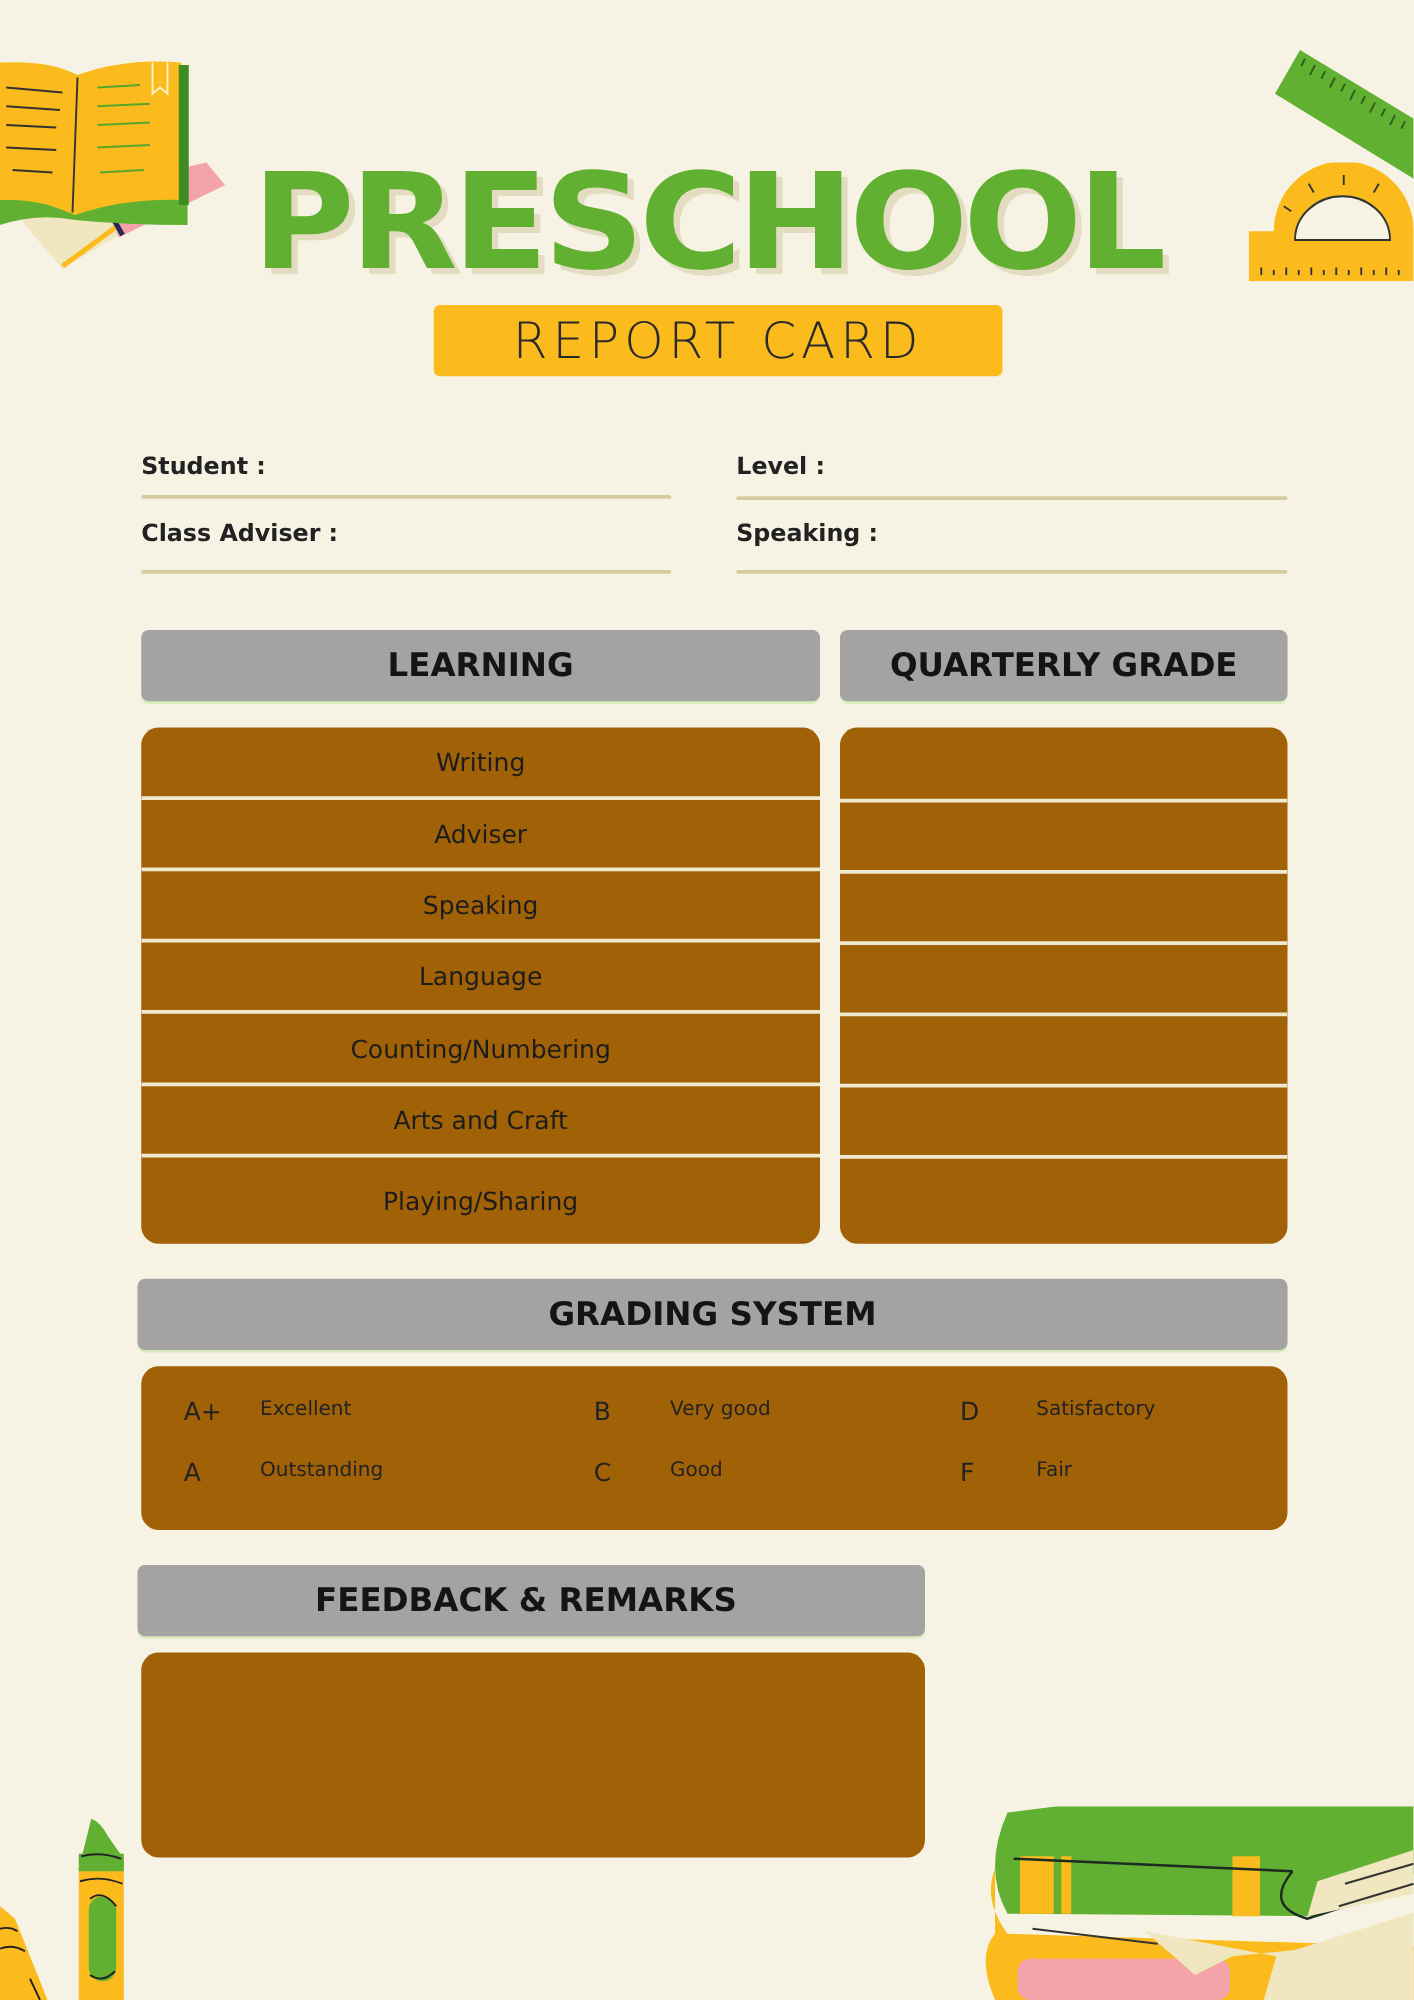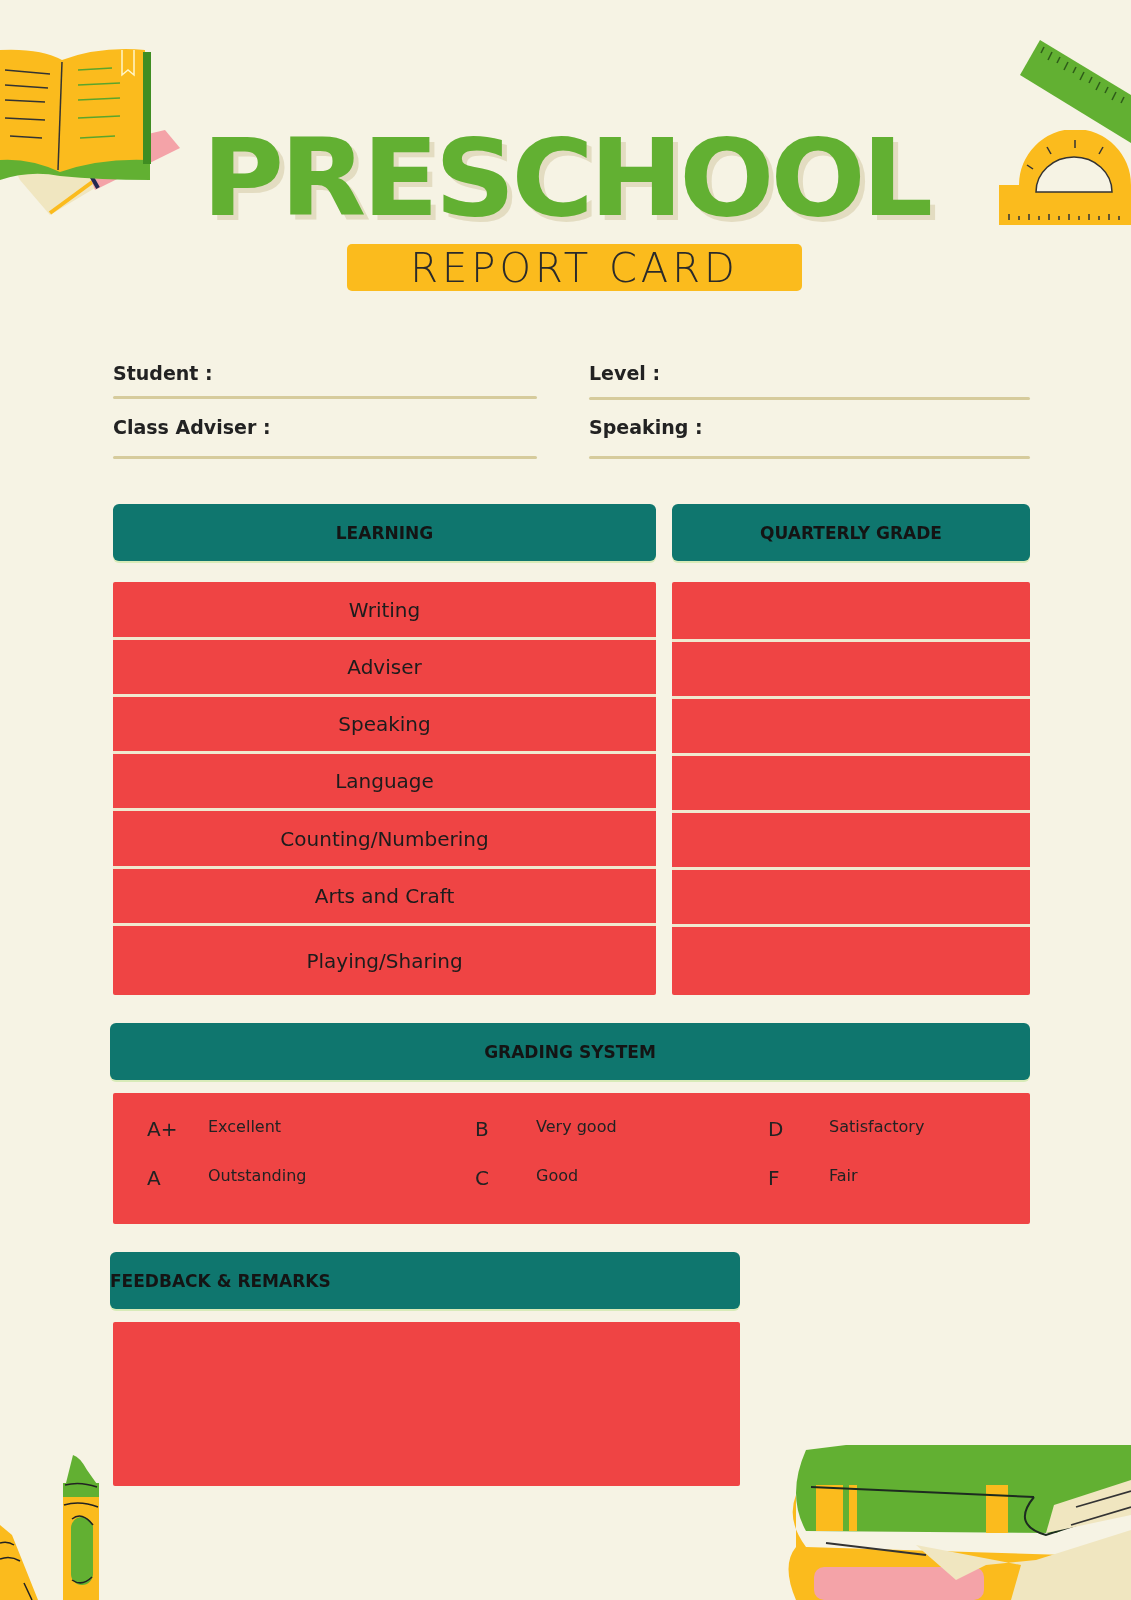--- a/index.html
+++ b/index.html
@@ -12,37 +12,37 @@
   .abs { position:absolute; }
   .title {
     left:0; width:1131px; top:118px; text-align:center;
     font-family:"DejaVu Sans", sans-serif; font-weight:900;
     font-size:112px; letter-spacing:-4px; line-height:120px;
     color:#62b032;
     text-shadow:5px 5px 0 #e3dcc1;
     transform:scaleY(0.95);
   }
   .subtitle {
-    left:347px; top:244px; width:455px; height:47px;
+    left:347px; top:244px; width:455px; height:57px;
     background:#fbbb1d; border-radius:5px;
     display:flex; align-items:center; justify-content:center;
     font-family:"DejaVu Sans", sans-serif; font-weight:300;
     font-size:40px; letter-spacing:4px; color:#2a2a2a;
   }
   .field-label {
     font-family:"DejaVu Sans", sans-serif; font-weight:bold; font-size:19px; color:#222;
   }
   .field-line { height:3px; background:#d6cb9c; border-radius:2px; }
   .green-head {
-    background:#0f766e; border-radius:6px;
+    background:#a3a3a3; border-radius:6px;
     display:flex; align-items:center; justify-content:center;
-    font-family:"DejaVu Sans", sans-serif; font-weight:bold; font-size:17px; color:#141414;
+    font-family:"DejaVu Sans", sans-serif; font-weight:bold; font-size:26px; color:#141414;
     box-shadow:0 2px 0 #d8ebb8;
   }
-  .white-card { background:#ef4444; border-radius:2px; overflow:hidden;text-align:center; }
+  .white-card { background:#a16207; border-radius:14px; overflow:hidden;text-align:center; }
   .row {
     display:flex; align-items:center; justify-content:center;
     font-size:20px; color:#1c1c1c;
     border-bottom:3px solid #efe9cf;
     box-sizing:border-box;
   }
   .row:last-child { border-bottom:none; }
   .g-code { position:absolute; font-size:20px; color:#222; }
   .g-desc { position:absolute; font-size:16px; color:#222; }
 </style>
@@ -165,21 +165,21 @@
   <span class="g-code" style="left:362px;top:24px">B</span>
   <span class="g-desc" style="left:423px;top:24px">Very good</span>
   <span class="g-code" style="left:362px;top:73px">C</span>
   <span class="g-desc" style="left:423px;top:73px">Good</span>
   <span class="g-code" style="left:655px;top:24px">D</span>
   <span class="g-desc" style="left:716px;top:24px">Satisfactory</span>
   <span class="g-code" style="left:655px;top:73px">F</span>
   <span class="g-desc" style="left:716px;top:73px">Fair</span>
 </div>
 
-<div class="abs green-head" style="left:110px;top:1252px;width:630px;height:57px;justify-content:flex-start;box-sizing:border-box">FEEDBACK &amp; REMARKS</div>
+<div class="abs green-head" style="left:110px;top:1252px;width:630px;height:57px;justify-content:flex-start;padding-left:142px;box-sizing:border-box">FEEDBACK &amp; REMARKS</div>
 <div class="abs white-card" style="left:113px;top:1322px;width:627px;height:164px"></div>
 
 <svg class="abs" style="left:0;top:1455px" width="110" height="145" viewBox="0 0 110 145">
   <polygon points="0,70 12,80 38,145 0,145" fill="#fbbb1d"></polygon>
   <path d="M0,88 Q8,86 14,90 M0,104 Q10,100 20,106 M24,128 L32,145" stroke="#222" stroke-width="1.5" fill="none"></path>
   <path d="M63,40 L73,0 Q80,2 87,15 L99,32 L99,40 Z" fill="#62b032"></path>
   <rect x="63" y="40" width="36" height="105" fill="#fbbb1d"></rect>
   <rect x="63" y="28" width="36" height="14" fill="#62b032"></rect>
   <path d="M65,30 Q80,26 97,32 M64,50 Q80,45 98,52" stroke="#222" stroke-width="1.5" fill="none"></path>
   <rect x="71" y="62" width="22" height="68" rx="11" fill="#62b032"></rect>

